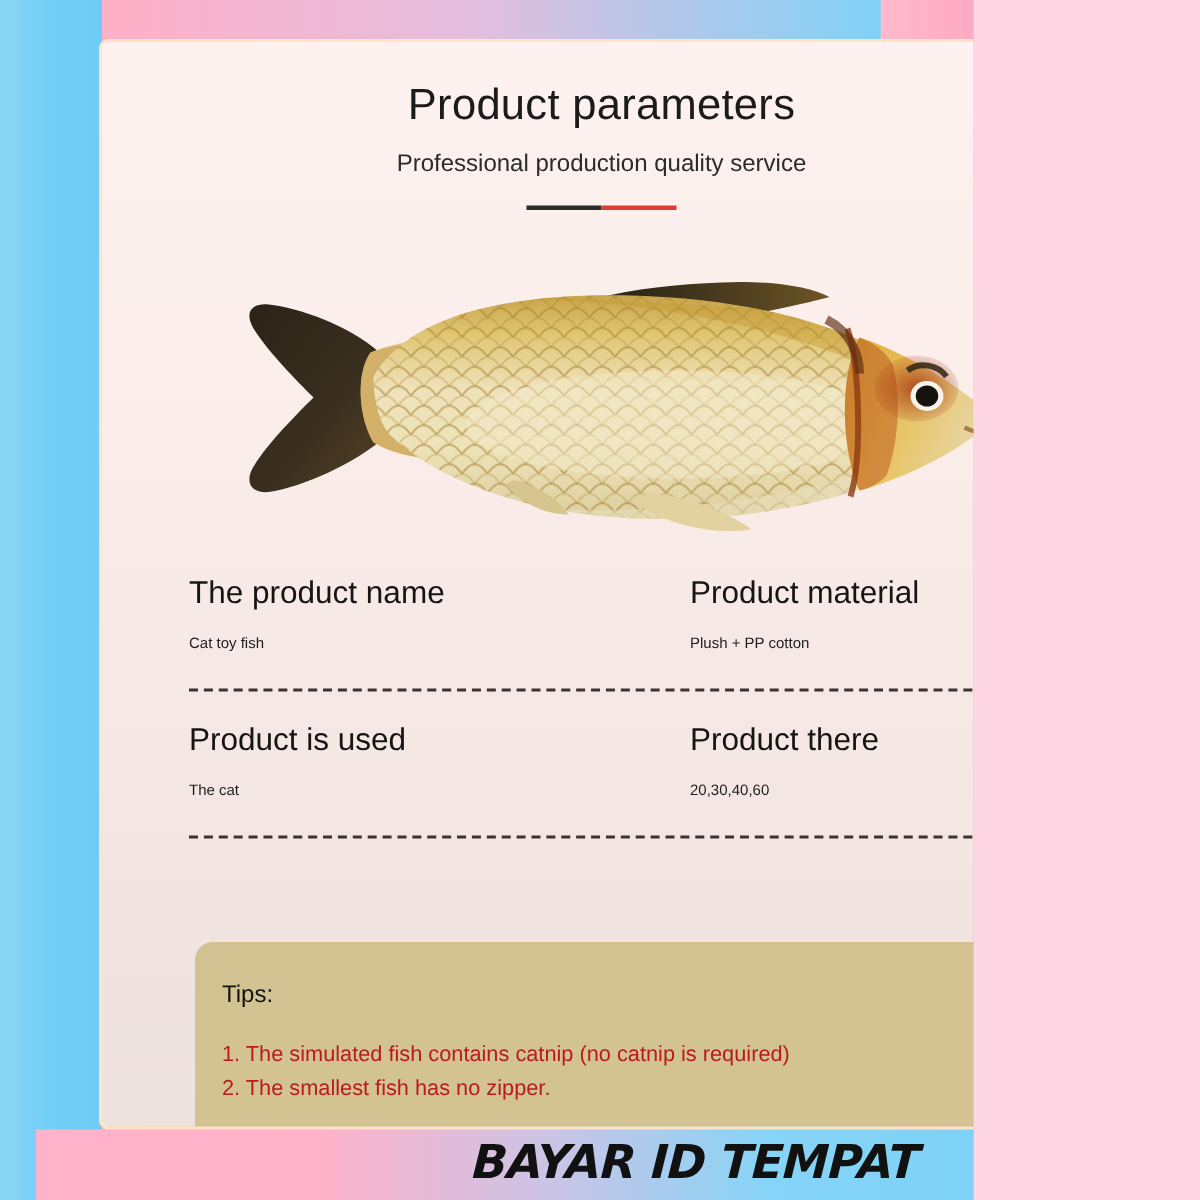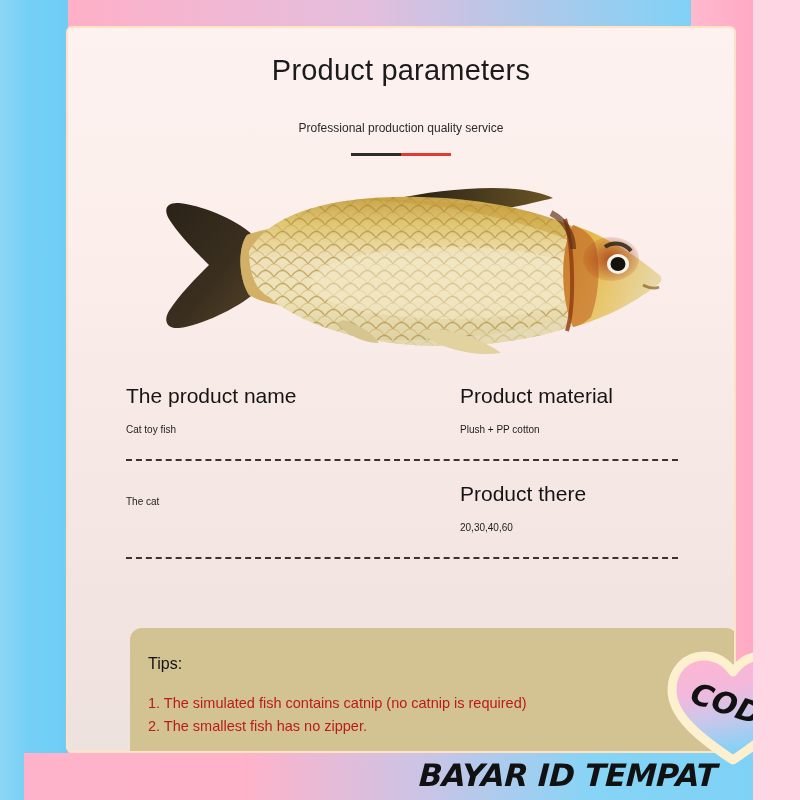--- a/index.html
+++ b/index.html
@@ -2,21 +2,21 @@
 <html><head>
 <meta charset="utf-8">
 <style>
   html,body{margin:0;padding:0;}
   body{
     width:800px;height:800px;overflow:hidden;
     font-family:"Liberation Sans","DejaVu Sans",sans-serif;
     background:#ffd7e4;
   }
   #frame{
-    position:relative;width:753px;height:800px;
+    position:relative;width:649px;height:800px;
     background:linear-gradient(100deg,#ffb6cc 0%,#ffb7cb 28%,#c9c4e4 50%,#8fd8f7 72%,#7dd3f7 100%);
     overflow:hidden;
   }
   
   .rail-left{
     position:absolute;left:0;top:0;width:68px;height:800px;
     background:linear-gradient(90deg,#8dd6f5 0%,#73cff6 45%,#6fcdf5 100%);
   }
   .rail-right{
     position:absolute;right:0;top:0;width:62px;height:800px;
@@ -42,23 +42,23 @@
   .title{
     text-align:center;
     font-size:29px;
     color:#1b1b1b;
     letter-spacing:.2px;
     margin-top:26px;
     font-weight:400;
   }
   .subtitle{
     text-align:center;
-    font-size:12px;
+    font-size:16px;
     color:#2b2b2b;
-    margin-top:34px;
+    margin-top:14px;
   }
   .rule{
     width:100px;height:3px;margin:18px auto 0 auto;
     display:flex;
   }
   .rule .dark{flex:1;background:#2b2b2b;}
   .rule .red{flex:1;background:#e03a35;}
 
   
   .fish-wrap{
@@ -226,20 +226,21 @@
         </div>
         <div class="spec-col right">
           <div class="spec-label">Product material</div>
           <div class="spec-value">Plush + PP cotton</div>
         </div>
         <div class="dashline"></div>
       </div>
 
       <div class="spec-row">
         <div class="spec-col left">
+          <div class="spec-label">Product is used</div>
           <div class="spec-value">The cat</div>
         </div>
         <div class="spec-col right">
           <div class="spec-label">Product there</div>
           <div class="spec-value">20,30,40,60</div>
         </div>
         <div class="dashline"></div>
       </div>
 
     </div>

